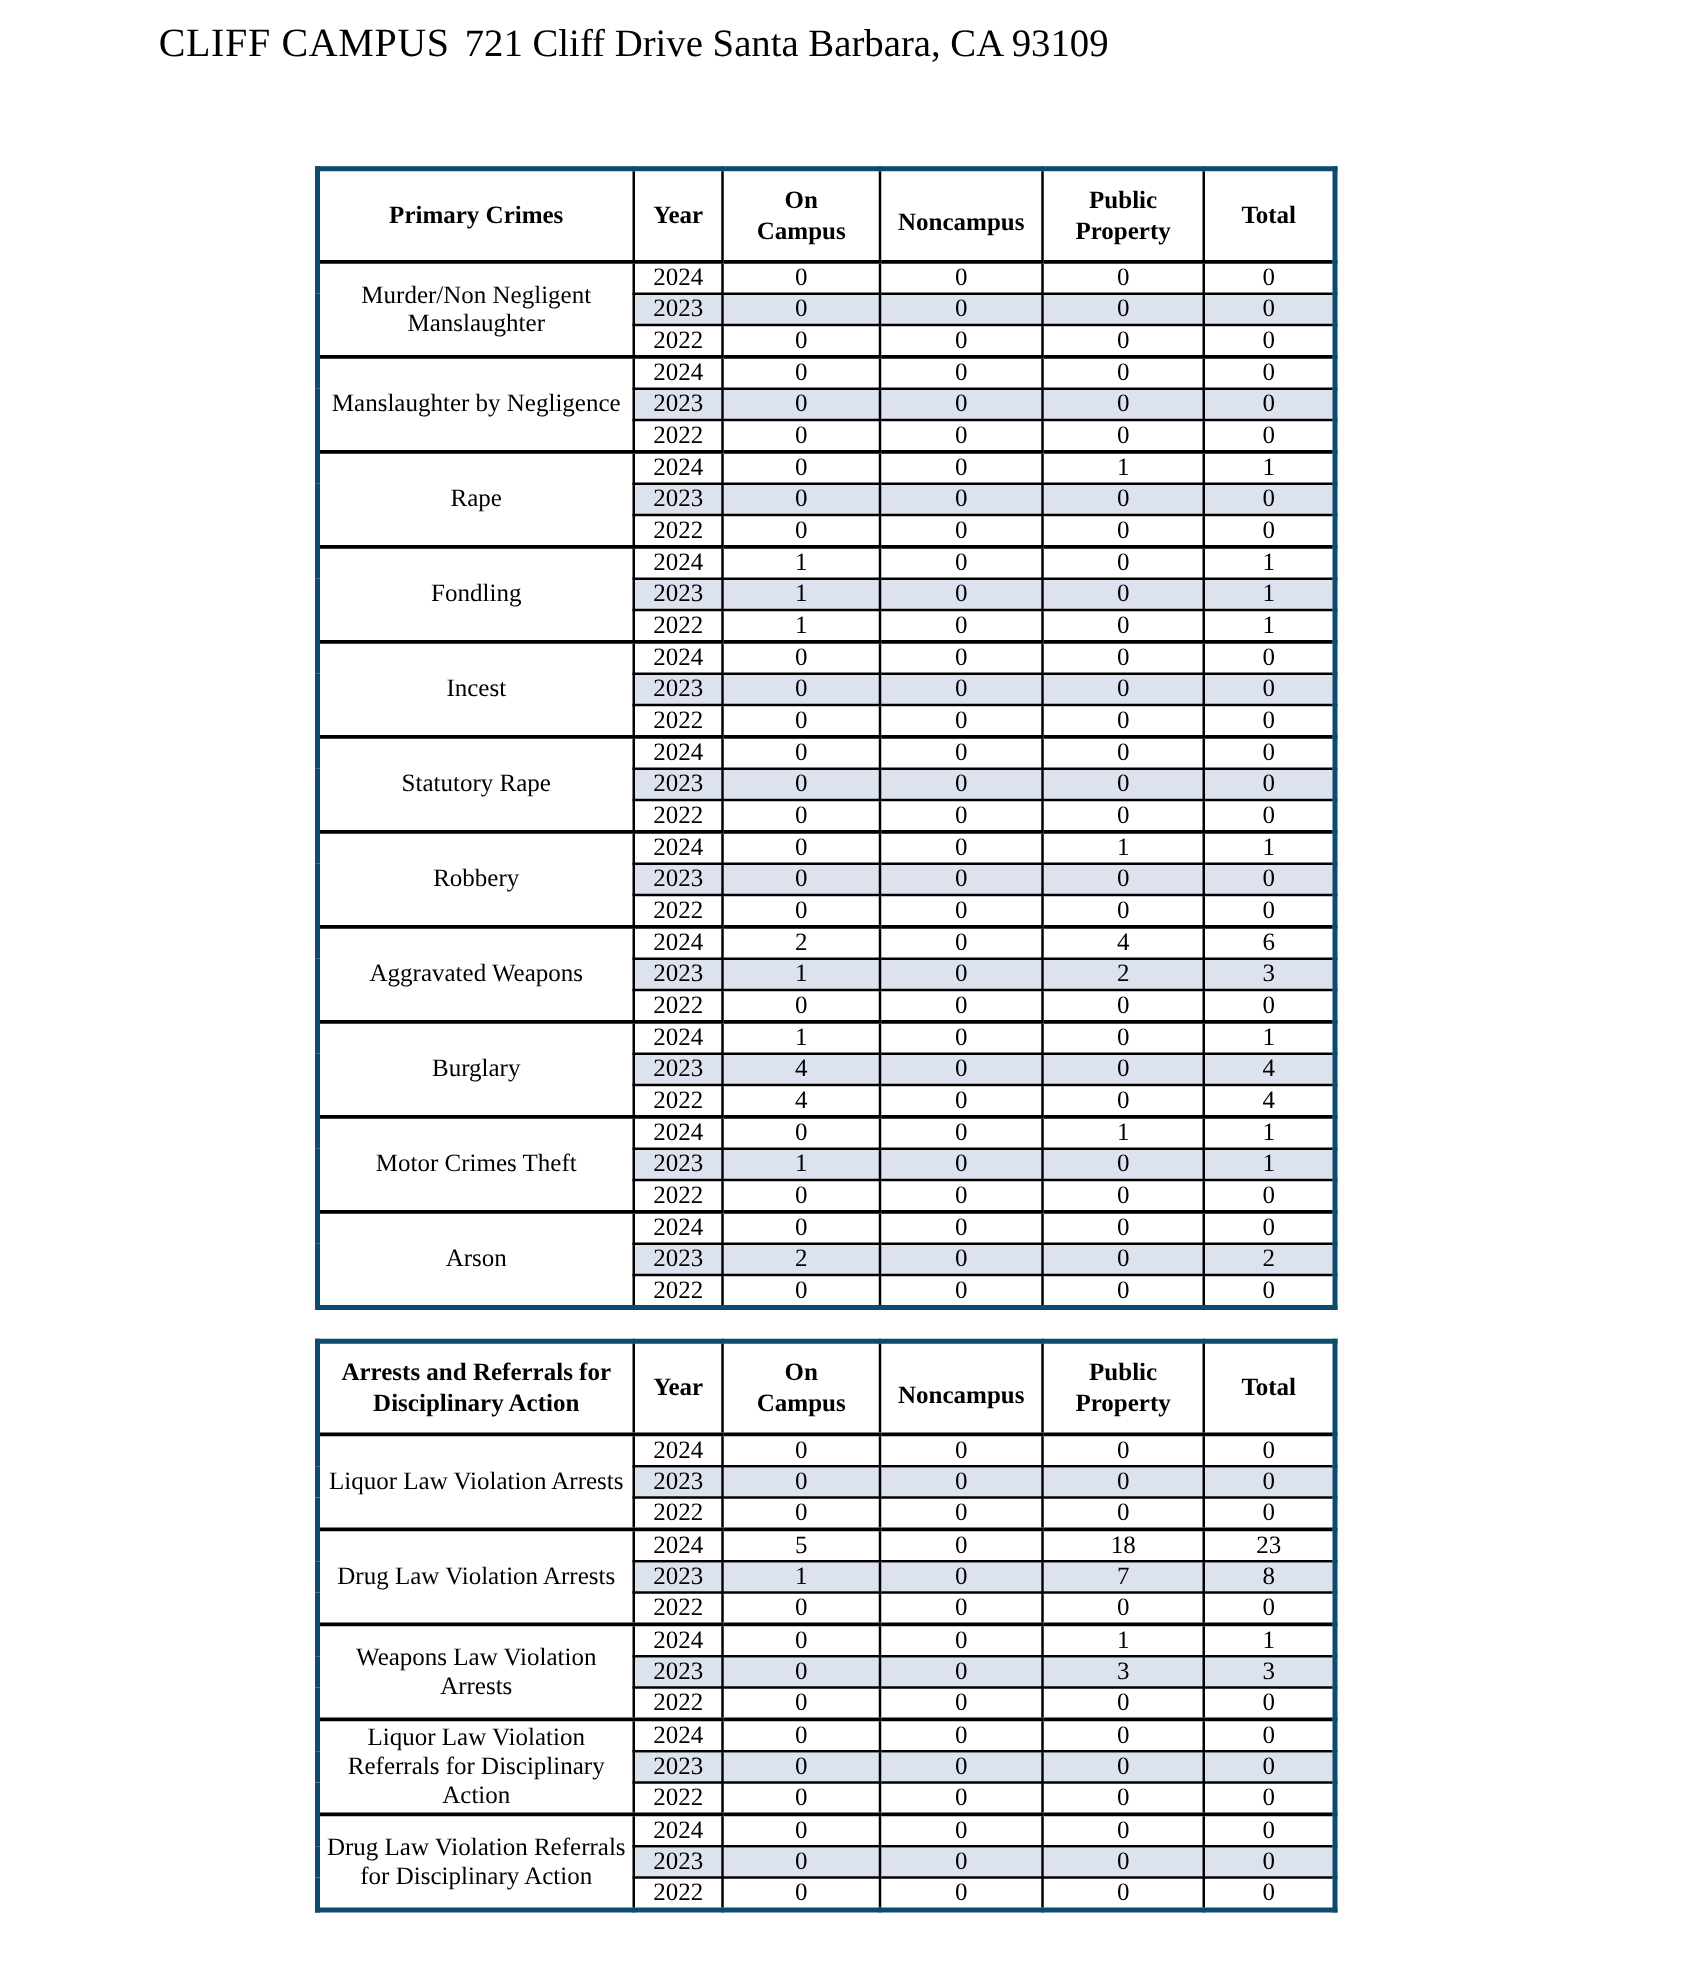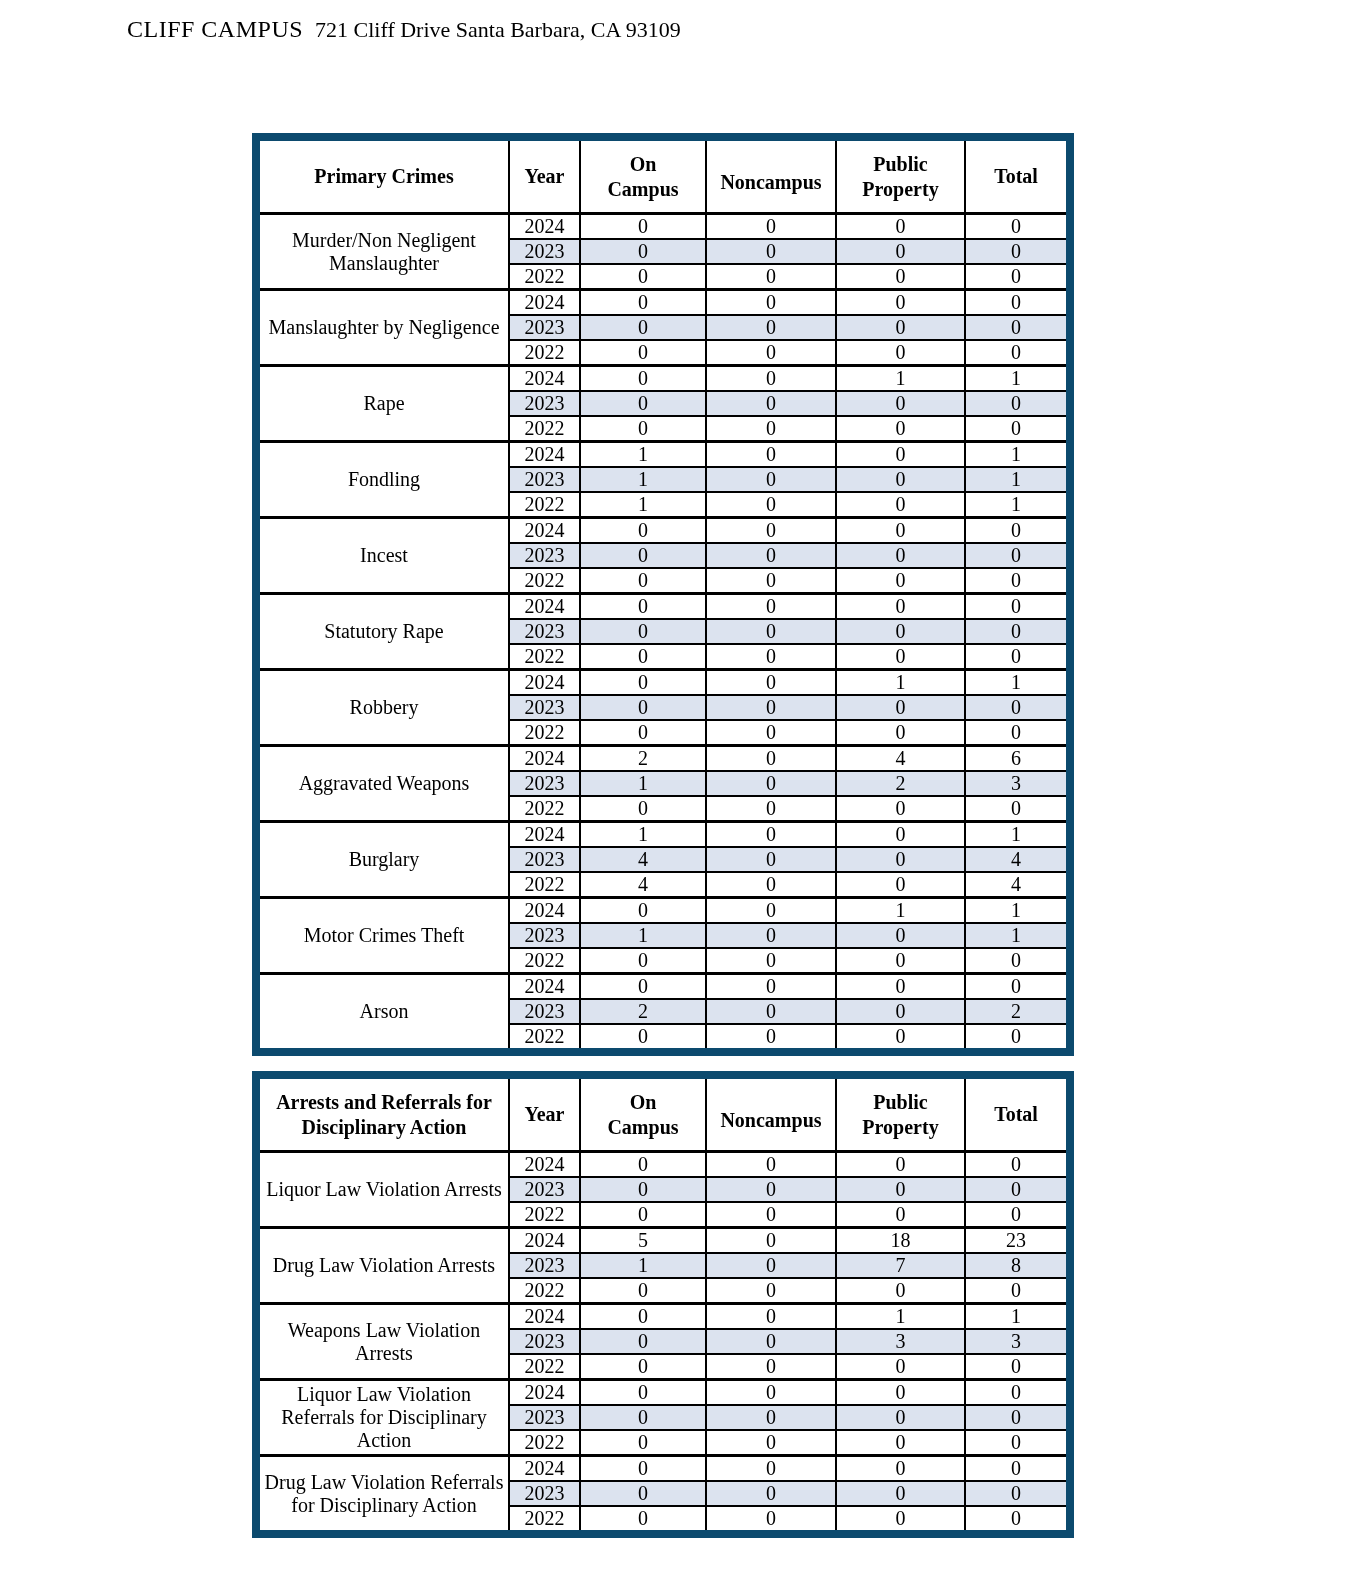--- a/index.html
+++ b/index.html
@@ -15,33 +15,33 @@
     font-family: "Liberation Serif", "DejaVu Serif", serif;
     color: #000000;
   }
   .page-header {
     position: absolute;
     left: 127px;
     top: 16px;
     white-space: nowrap;
   }
   .campus-name {
-    font-size: 24px;
+    font-size: 32px;
     letter-spacing: 0.5px;
   }
   .campus-address {
-    font-size: 22px;
+    font-size: 31px;
     margin-left: 12px;
   }
   table.stats {
     position: absolute;
     left: 252px;
     border-collapse: collapse;
     table-layout: fixed;
-    border: 8px solid #0c4a6e;
+    border: 4px solid #0c4a6e;
   }
   #table-0 { top: 133px; }
   #table-1 { top: 1071px; }
   table.stats th,
   table.stats td {
     border: 2px solid #000;
     overflow: hidden;
   }
   table.stats thead th {
     border-bottom: 3px solid #000;

